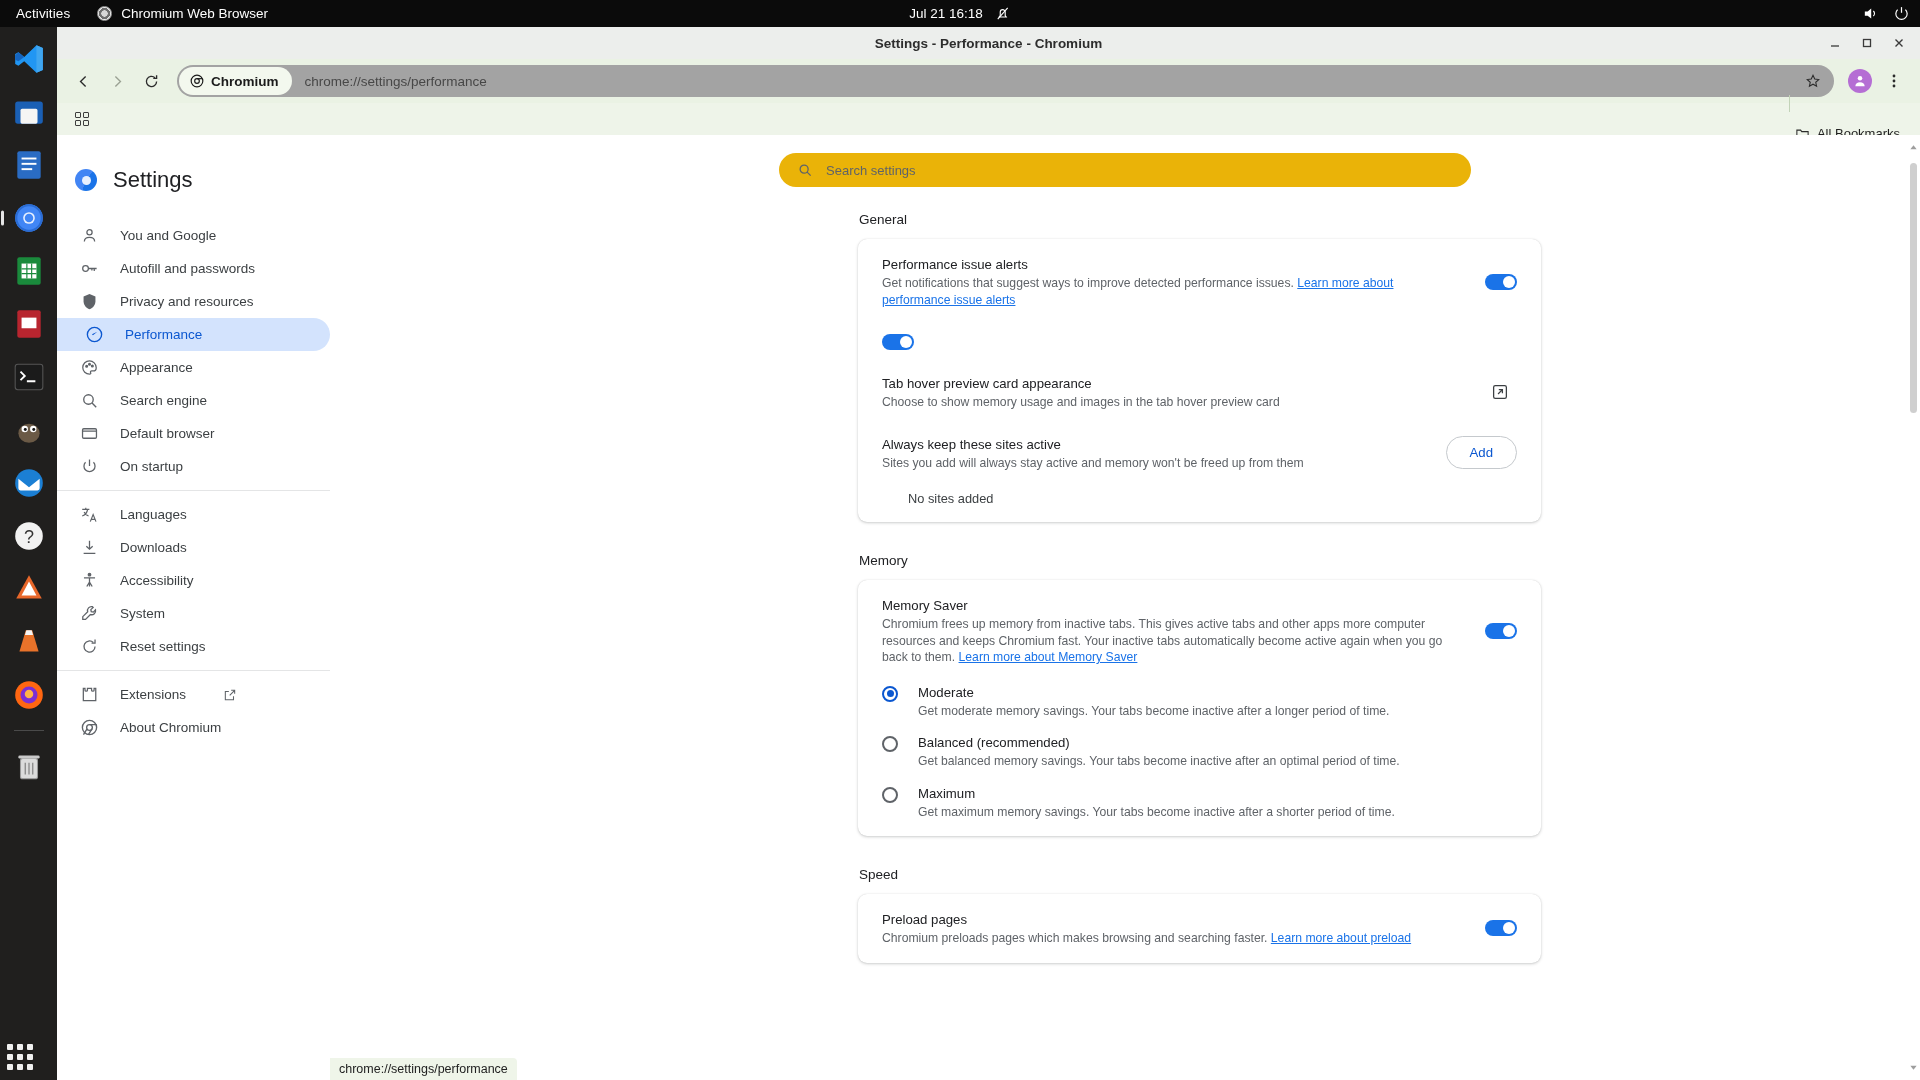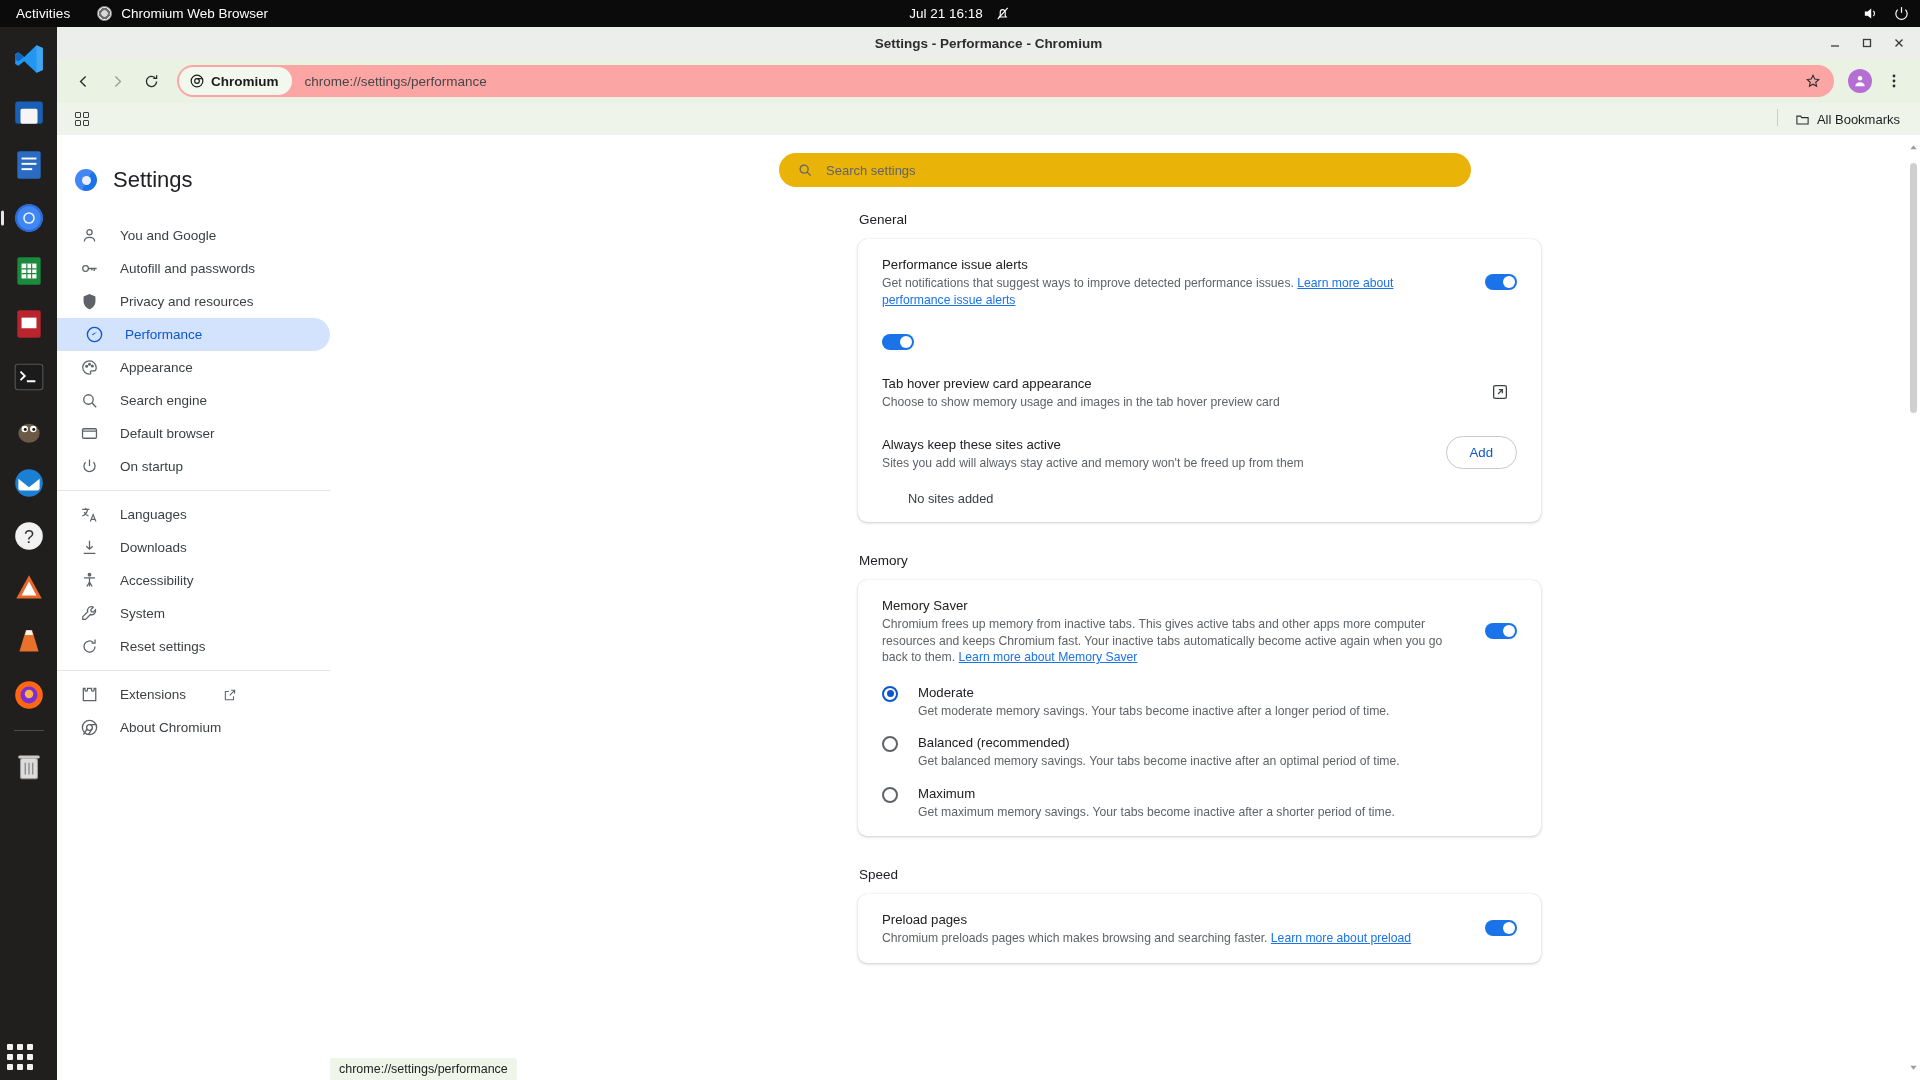--- a/index.html
+++ b/index.html
@@ -88,21 +88,21 @@
   .tab-close { width: 22px; height: 22px; display:flex; align-items:center; justify-content:center; border-radius:50%; }
   .tab-new { width: 30px; height: 30px; margin: 0 0 5px 8px; display: flex; align-items: center; justify-content: center; border-radius: 8px; }
 
   
   .toolbar {
     height: 44px; background: #eaf2e4; display: flex; align-items: center;
     gap: 2px; padding: 0 10px; flex: 0 0 auto;
   }
   .tb-btn { width: 32px; height: 32px; border-radius: 50%; display: flex; align-items: center; justify-content: center; }
   .omnibox {
-    flex: 1; height: 32px; background: #fca5a5; border-radius: 16px;
+    flex: 1; height: 32px; background: #a3a3a3; border-radius: 16px;
     display: flex; align-items: center; margin: 0 8px; padding-right: 8px;
   }
   .omnibox-chip {
     display: flex; align-items: center; gap: 7px; background: #f3f8ee;
     height: 28px; border-radius: 16px; margin-left: 2px; padding: 0 13px 0 11px;
   }
   .omnibox-chip-text { font-size: 13.5px; font-weight: bold; color: #1b1b1b; }
   .omnibox-url { font-size: 13.5px; color: #474747; margin-left: 13px; }
   .omnibox-star { margin-left: auto; width: 26px; height: 26px; display:flex; align-items:center; justify-content:center; }
   .avatar {
@@ -111,21 +111,21 @@
   }
 
   
   .bookmarks {
     height: 32px; background: #eef4e9; display: flex; align-items: center;
     padding: 0 14px 0 10px; flex: 0 0 auto;
   }
   .bm-left { width: 30px; height: 24px; display: flex; align-items: center; justify-content: center; border-radius: 5px; }
   .grid4 { display: grid; grid-template-columns: 6px 6px; gap: 2.5px; }
   .grid4 i { width: 6px; height: 6px; border: 1.3px solid #3d3d3d; display: block; border-radius: 1px; }
-  .bm-right { margin-left: auto; display: flex; align-items: flex-start; gap: 11px; }
+  .bm-right { margin-left: auto; display: flex; align-items: flex-start; gap: 11px; flex-direction: column; }
   .bm-divider { width: 1px; height: 17px; background: #c2d3b8; }
   .bm-all { display: flex; align-items: center; gap: 7px; font-size: 13px; color: #1f1f1f; padding: 3px 6px; border-radius: 5px; }
 
   
   .page { flex: 1; background: #ffffff; display: flex; position: relative; overflow: hidden; }
 
   .sidebar { width: 273px; flex: 0 0 273px; background: #ffffff; padding-top: 18px; }
   .settings-head { display: flex; align-items: center; gap: 16px; padding: 6px 0 0 18px; height: 48px; }
   .chrome-logo {
     width: 22px; height: 22px; border-radius: 50%;

